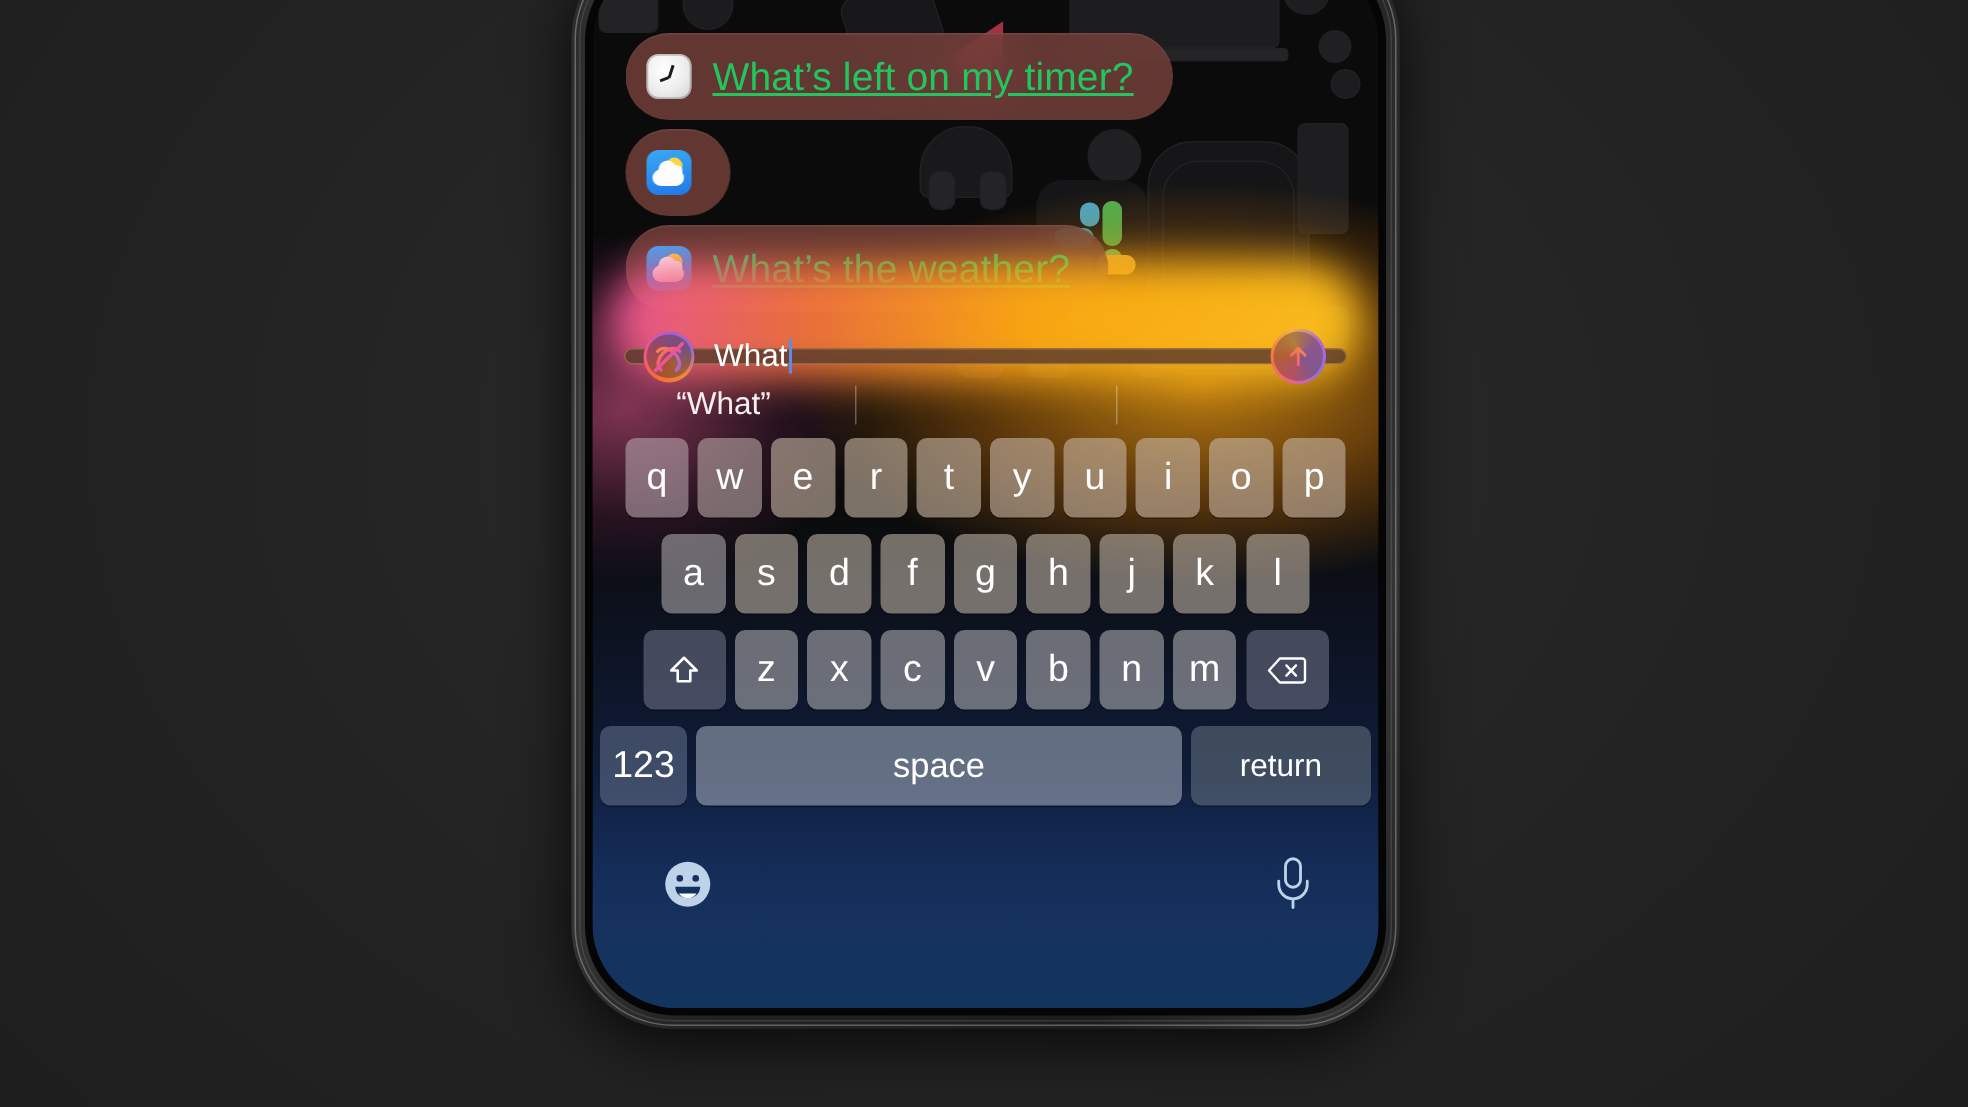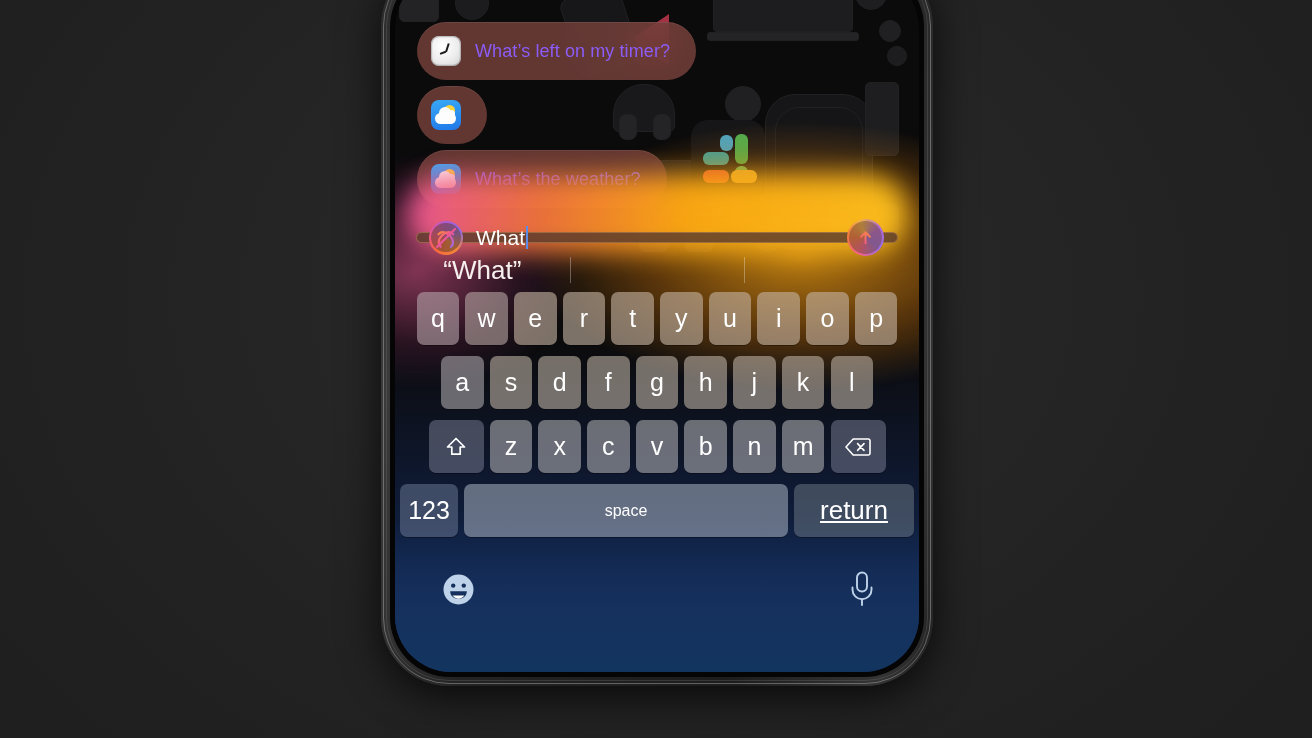--- a/index.html
+++ b/index.html
@@ -110,24 +110,25 @@
     padding: 0 26px 0 14px;
     border-radius: 29px;
     background: rgba(120,66,60,.80);
     backdrop-filter: blur(18px);
     margin-bottom: 6px;
     width: fit-content;
     max-width: 100%;
     box-shadow: inset 0 1px 0 rgba(255,255,255,.07);
   }
   .pill-label {
-    color: #8b5cf6;
-    font-size: 18px;
+    color: #22c55e;
+    font-size: 26px;
     letter-spacing: .1px;
     white-space: nowrap;
+    text-decoration: underline;
   }
   .pill-icon {
     width: 30px; height: 30px;
     border-radius: 7px;
     flex: none;
     position: relative;
     overflow: hidden;
   }
   
   .icon-clock {
@@ -260,21 +261,21 @@
   #candidate-bar {
     position: absolute;
     left: 0; top: 276px;
     width: 524px; height: 44px;
     display: flex; align-items: center;
   }
   .cand {
     flex: 1 1 0;
     text-align: center;
     color: #f6f0ee;
-    font-size: 26px;
+    font-size: 21px;
     position: relative;
     height: 100%;
     display: flex; align-items: center; justify-content: center;
   }
   .cand + .cand::before {
     content: "";
     position: absolute; left: 0; top: 9px;
     width: 1px; height: 26px;
     background: rgba(255,255,255,.30);
   }
@@ -299,22 +300,22 @@
     font-size: 25px;
     font-weight: 400;
     box-shadow: 0 1px 0 rgba(0,0,0,.35);
     user-select: none;
   }
   .key-letter { width: 42.5px; }
   #row2 { padding-left: 29px; padding-right: 29px; }
   #row3 .key-letter { width: 42.5px; }
   .key-wide { width: 55px; }
   .key-num   { width: 58px; }
-  .key-space { flex: 1 1 auto; font-size: 16px; }
-  .key-return{ width: 120px; font-size: 26px; text-decoration: underline; }
+  .key-space { flex: 1 1 auto; font-size: 23px; }
+  .key-return{ width: 120px; font-size: 21px; }
 
   
   #row1 .key { background: rgba(196,178,160,.62); }
   #row1 .key:nth-child(1) { background: rgba(182,164,168,.60); }
   #row1 .key:nth-child(2) { background: rgba(184,166,164,.60); }
   #row2 .key { background: rgba(188,176,164,.60); }
   #row2 .key:nth-child(1) { background: rgba(176,170,176,.58); }
   #row3 .key { background: rgba(176,176,180,.58); }
   #row3 .key:nth-child(1),
   #row3 .key:last-child { background: rgba(120,124,146,.52); }

